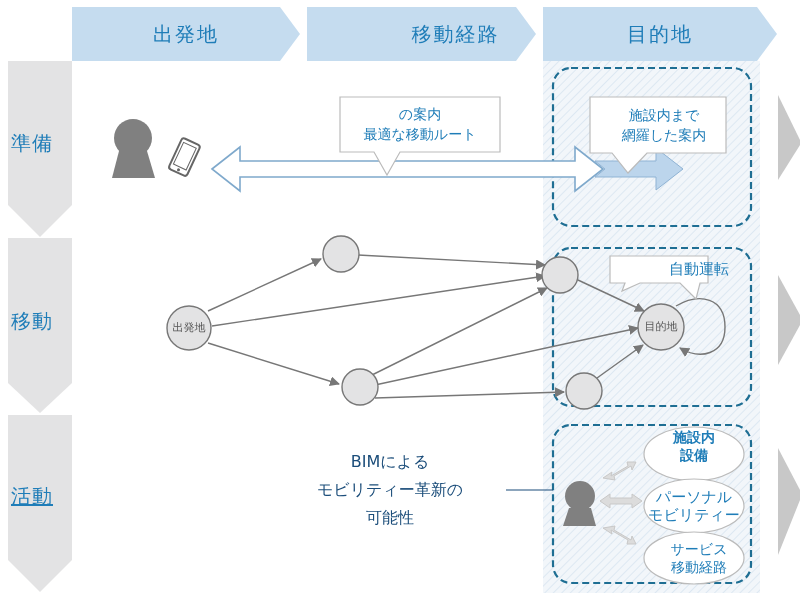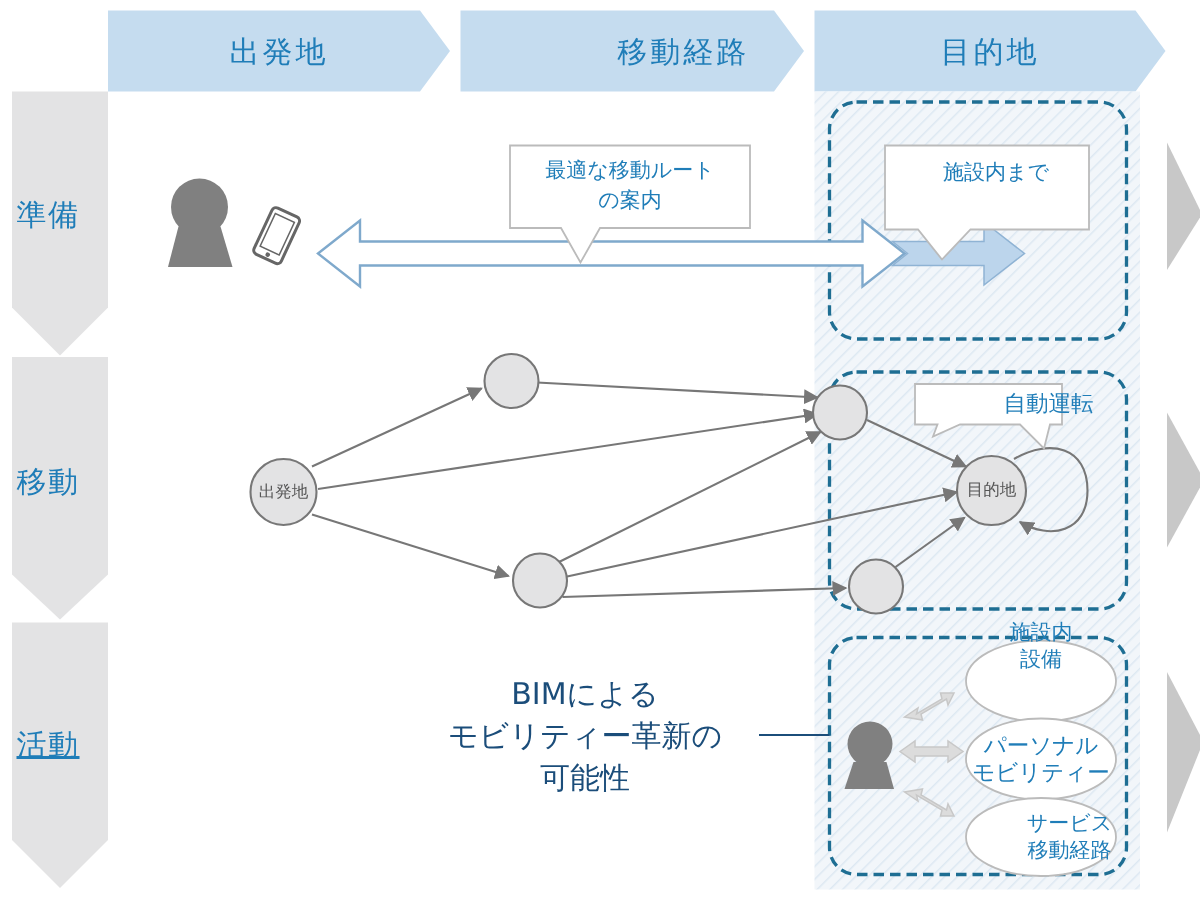--- a/index.html
+++ b/index.html
@@ -5,21 +5,21 @@
   html,body{margin:0;padding:0;}
   body{width:800px;height:600px;position:relative;overflow:hidden;background:#fff;
        font-family:"DejaVu Sans","Liberation Sans",sans-serif;}
   svg.main{position:absolute;left:0;top:0;}
   .hdr-label{position:absolute;top:0;height:61px;line-height:68px;text-align:center;
        color:#1f7db8;font-size:20px;letter-spacing:2px;}
   .row-label{position:absolute;left:8px;width:48px;text-align:center;color:#1f7db8;font-size:20px;letter-spacing:1px;}
   .bubble-text{position:absolute;text-align:center;color:#1f7db8;font-size:14px;line-height:20px;}
   .node-text{position:absolute;text-align:center;color:#555;font-size:11px;}
   .oval-text{position:absolute;text-align:center;color:#1f7db8;font-size:14px;line-height:18px;}
-  .center-text{position:absolute;left:290px;top:448px;width:200px;text-align:center;color:#1b4d7a;font-size:20px;line-height:28px;}
+  .center-text{position:absolute;left:290px;top:448px;width:200px;text-align:center;color:#1b4d7a;font-size:16px;line-height:28px;}
 </style>
 </head>
 <body>
 
 <svg class="main" width="800" height="600" viewBox="0 0 800 600">
   <defs>
     <pattern id="hatch" width="6" height="6" patternUnits="userSpaceOnUse" patternTransform="rotate(45)">
       <rect width="6" height="6" fill="#f2f6fa"></rect>
       <line x1="0" y1="0" x2="0" y2="6" stroke="#dde8f2" stroke-width="2"></line>
     </pattern>
@@ -109,40 +109,41 @@
 
 <div class="hdr-label" style="left:72px;width:228px;">出発地</div>
 <div class="hdr-label" style="left:313px;width:229px;margin-left:28px;">移動経路</div>
 <div class="hdr-label" style="left:543px;width:234px;">目的地</div>
 
 <div class="row-label" style="top:130px;">準備</div>
 <div class="row-label" style="top:308px;">移動</div>
 <div class="row-label" style="top:483px;text-decoration:underline;">活動</div>
 
 <div class="bubble-text" style="left:340px;top:104px;width:160px;">
+  <div>の案内</div>
   <div>最適な移動ルート</div>
-  <div>の案内</div>
 </div>
 <div class="bubble-text" style="left:590px;top:105px;width:148px;">
   <div>施設内まで</div>
+  <div>網羅した案内</div>
 </div>
 <div class="bubble-text" style="left:610px;top:259px;width:98px;font-size:15px;margin-left:40px;">自動運転</div>
 
 <div class="node-text" style="left:164px;top:320px;width:50px;">出発地</div>
 <div class="node-text" style="left:636px;top:319px;width:50px;">目的地</div>
 
-<div class="oval-text" style="left:644px;top:413px;width:100px;">
+<div class="oval-text" style="left:644px;top:428px;width:100px;font-weight:bold;">
   <div>施設内</div>
   <div>設備</div>
 </div>
 <div class="oval-text" style="left:644px;top:488px;width:100px;font-size:15px;">
   <div>パーソナル</div>
   <div>モビリティー</div>
 </div>
-<div class="oval-text" style="left:663px;top:540px;width:100px;">
+<div class="oval-text" style="left:649px;top:540px;width:100px;">
   <div>サービス</div>
   <div>移動経路</div>
 </div>
 
 <div class="center-text">
   <div>BIMによる</div>
   <div>モビリティー革新の</div>
   <div>可能性</div>
 </div>
 

